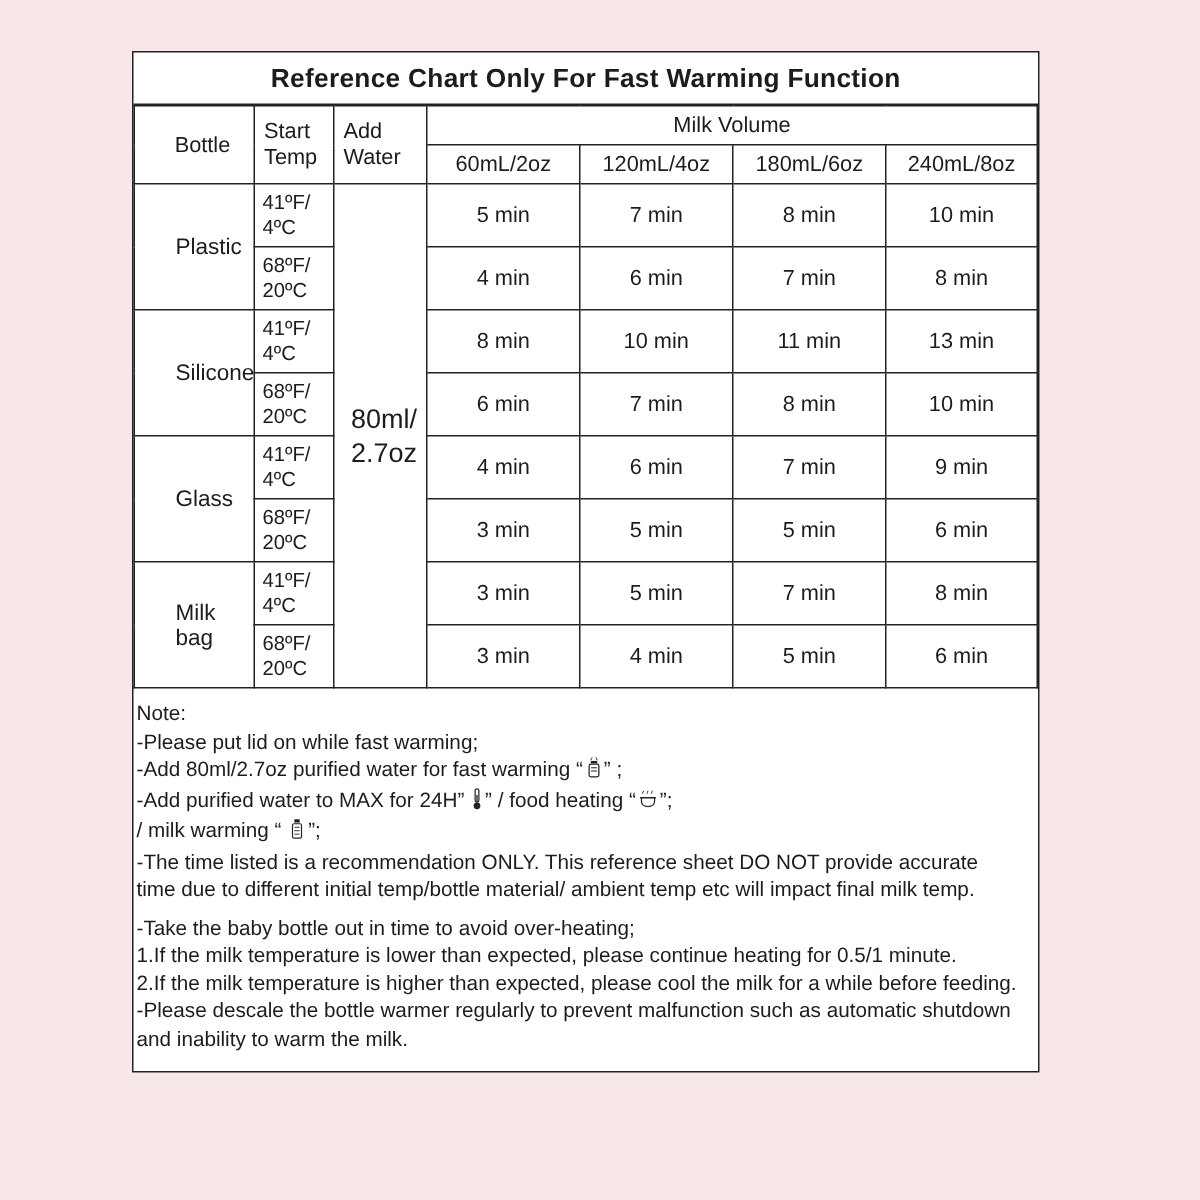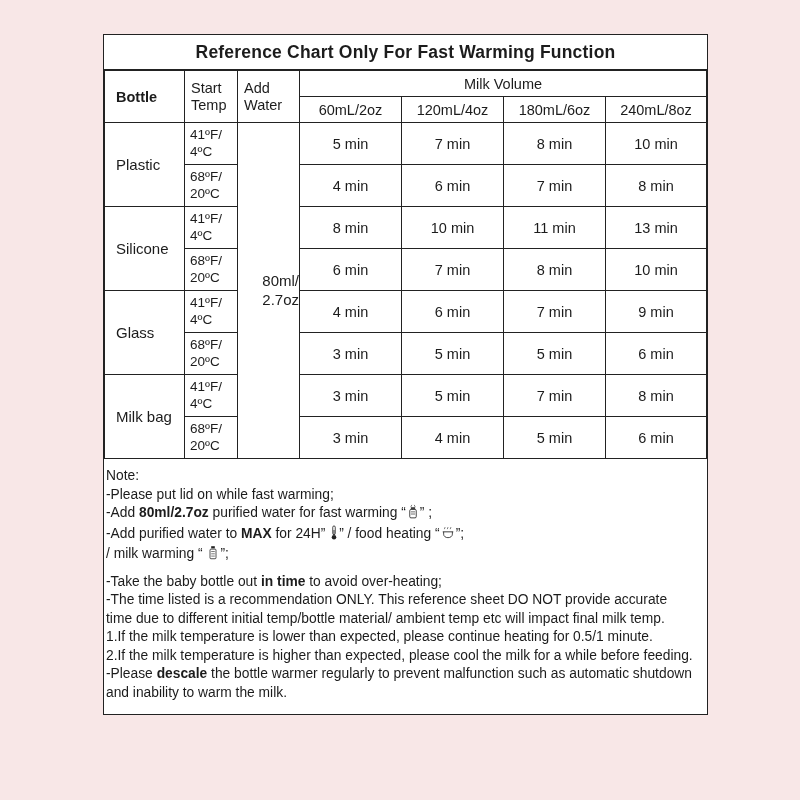--- a/index.html
+++ b/index.html
@@ -7,21 +7,21 @@
   body {
     width: 800px; height: 800px;
     background: #f8e7e7;
     font-family: "Liberation Sans", sans-serif;
     color: #1c1c1c;
     position: relative;
     overflow: hidden;
   }
   .sheet {
     position: absolute;
-    left: 103px; top: 34px;
+    left: 88px; top: 34px;
     width: 605px;
     background: #ffffff;
     border: 1.5px solid #222;
   }
   .title {
     font-weight: bold;
     font-size: 17.5px;
     text-align: center;
     padding: 7px 4px 6px 4px;
     border-bottom: 1.5px solid #222;
@@ -32,43 +32,43 @@
     width: 100%;
     font-size: 14.5px;
     table-layout: fixed;
   }
   th, td {
     border: 1px solid #222;
     font-weight: 400;
     padding: 0;
   }
   thead tr { height: 26px; }
-  th.h-left { text-align: left; padding-left: 11px; font-weight: bold; }
+  th.h-left { text-align: center; padding-left: 11px; }
   th.h-wrap { text-align: left; padding-left: 6px; line-height: 1.15; margin-top: 32px; }
   th.h-center, td.time-cell { text-align: center; }
   tbody tr { height: 42px; }
-  td.bottle-cell { text-align: left; padding-left: 11px; font-size: 15px; }
+  td.bottle-cell { text-align: left; padding-left: 27px; font-size: 15px; }
   td.temp-cell {
     text-align: left; padding-left: 5px;
     white-space: pre-line; line-height: 1.2; font-size: 13.5px;
   }
   td.addwater-cell {
-    text-align: right; padding-left: 5px;
-    white-space: pre-line; line-height: 1.25; font-size: 15px;
+    text-align: center; padding-left: 5px;
+    white-space: pre-line; line-height: 1.25; font-size: 18px;
   }
   td.time-cell { font-size: 14.5px; }
   .notes {
     padding: 8px 11px 12px 2px;
     font-size: 13.8px;
     line-height: 18.5px;
   }
   .notes-heading { margin-bottom: 0px; }
   .note-line { }
   .note-line.gap { margin-top: 7px; }
-  .note-line b, .note-line .b { font-weight: 700; margin-top: 18px; }
+  .note-line b, .note-line .b { font-weight: 400; margin-top: 18px; }
   .note-icon { display: inline-block; vertical-align: -2px; margin: 0 1px; }
   .note-icon svg { display: inline-block; }
 </style>
 </head>
 <body style="background: rgb(248, 231, 231);">
 
 <div class="sheet">
 
   <div class="title">Reference Chart Only For Fast Warming Function</div>
 
@@ -187,21 +187,21 @@
             </svg></span><span>”  / food heating  “</span><span class="note-icon"><svg viewBox="0 0 24 24" width="14" height="14">
               <path d="M7 2c0 1.4-1.2 1.8-1.2 3.4 M12 2c0 1.4-1.2 1.8-1.2 3.4 M17 2c0 1.4-1.2 1.8-1.2 3.4" fill="none" stroke="#222" stroke-width="1.1"></path>
               <path d="M3 10h18" stroke="#222" stroke-width="1.5"></path>
               <path d="M4.5 10v4c0 3.6 3.3 6 7.5 6s7.5-2.4 7.5-6v-4" fill="none" stroke="#222" stroke-width="1.4"></path>
             </svg></span><span>”;</span></div>
         <div class="note-line"><span>/ milk warming “ </span><span class="note-icon"><svg viewBox="0 0 20 24" width="12" height="15">
               <rect x="7" y="1.5" width="6" height="3.6" fill="#222"></rect>
               <rect x="5" y="6.4" width="10" height="16" rx="1.6" fill="none" stroke="#222" stroke-width="1.3"></rect>
               <path d="M7 10.4h6 M7 14.2h6 M7 18h6" stroke="#222" stroke-width="1"></path>
             </svg></span><span>”;</span></div>
+        <div class="note-line"><span>-The time listed is a recommendation ONLY. This reference sheet DO NOT provide accurate time due to different initial temp/bottle material/ ambient temp etc will impact final milk temp.</span></div>
         <div class="note-line gap"><span>-Take the baby bottle out </span><span class="b">in time</span><span> to avoid over-heating;</span></div>
-        <div class="note-line"><span>-The time listed is a recommendation ONLY. This reference sheet DO NOT provide accurate time due to different initial temp/bottle material/ ambient temp etc will impact final milk temp.</span></div>
         <div class="note-line"><span>1.If the milk temperature is lower than expected, please continue heating for 0.5/1 minute.</span></div>
         <div class="note-line"><span>2.If the milk temperature is higher than expected, please cool the milk for a while before feeding.</span></div>
         <div class="note-line"><span>-Please </span><span class="b">descale</span><span> the bottle warmer regularly to prevent malfunction such as automatic shutdown and inability to warm the milk.</span></div>
       </div>
   </div>
 
 </div>
 
 </body></html>

